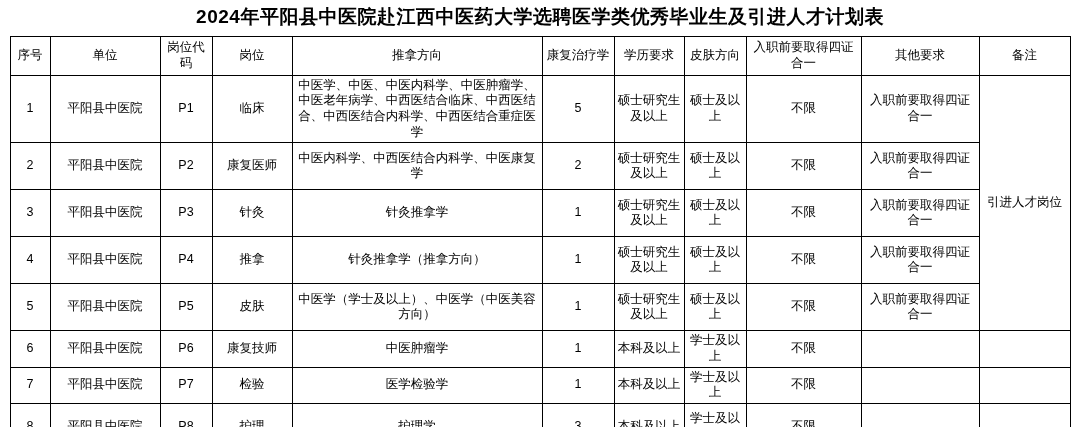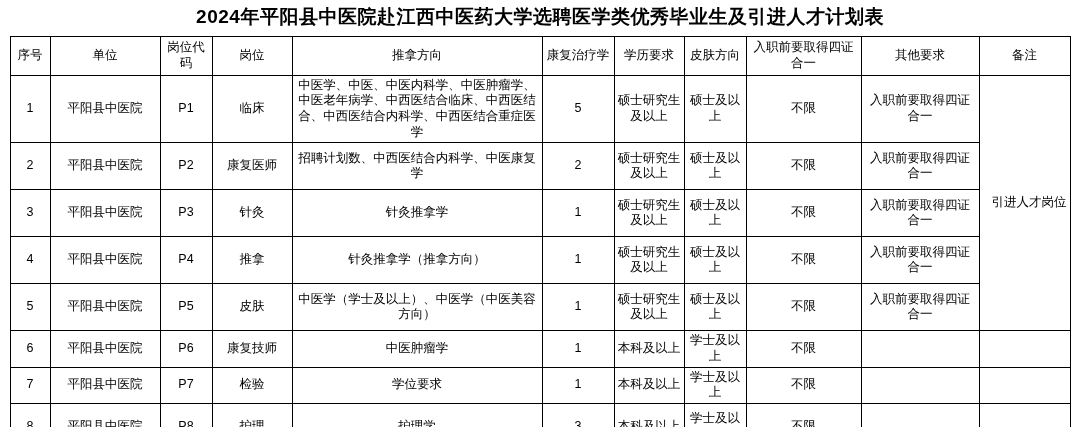--- a/index.html
+++ b/index.html
@@ -66,21 +66,21 @@
   col.c-edu      { width: 70px; }
   col.c-degree   { width: 62px; }
   col.c-resid    { width: 115px; }
   col.c-other    { width: 118px; }
   col.c-remark   { width: 91px; }
 
   .row-tall td { height: 62px; }
   .row-mid td  { height: 42px; }
   .row-sm td   { height: 30px; }
   .remark-cell {
-    text-align: right;
+    text-align: center;
     font-size: 12.5px;
     line-height: 1.3;
   }
 </style>
 </head>
 <body>
 
 <div class="page">
 
   <div class="doc-title">2024年平阳县中医院赴江西中医药大学选聘医学类优秀毕业生及引进人才计划表</div>
@@ -126,21 +126,21 @@
         <td class="c">硕士及以上</td>
         <td class="c">不限</td>
         <td class="c">入职前要取得四证合一</td>
         <td class="remark-cell" rowspan="5">引进人才岗位</td>
       </tr>
       <tr class="row-mid">
         <td class="c">2</td>
         <td class="c">平阳县中医院</td>
         <td class="c">P2</td>
         <td class="c">康复医师</td>
-        <td class="l">招聘计划数、中西医结合内科学、中医康复学</td>
+        <td class="l">中医内科学、中西医结合内科学、中医康复学</td>
         <td class="c">2</td>
         <td class="c">硕士研究生及以上</td>
         <td class="c">硕士及以上</td>
         <td class="c">不限</td>
         <td class="c">入职前要取得四证合一</td>
       </tr>
       <tr class="row-mid">
         <td class="c">3</td>
         <td class="c">平阳县中医院</td>
         <td class="c">P3</td>
@@ -187,21 +187,21 @@
         <td class="c">学士及以上</td>
         <td class="c">不限</td>
         <td class="c"></td>
         <td class="c"></td>
       </tr>
       <tr class="row-sm">
         <td class="c">7</td>
         <td class="c">平阳县中医院</td>
         <td class="c">P7</td>
         <td class="c">检验</td>
-        <td class="l">学位要求</td>
+        <td class="l">医学检验学</td>
         <td class="c">1</td>
         <td class="c">本科及以上</td>
         <td class="c">学士及以上</td>
         <td class="c">不限</td>
         <td class="c"></td>
         <td class="c"></td>
       </tr>
       <tr class="row-mid">
         <td class="c">8</td>
         <td class="c">平阳县中医院</td>

